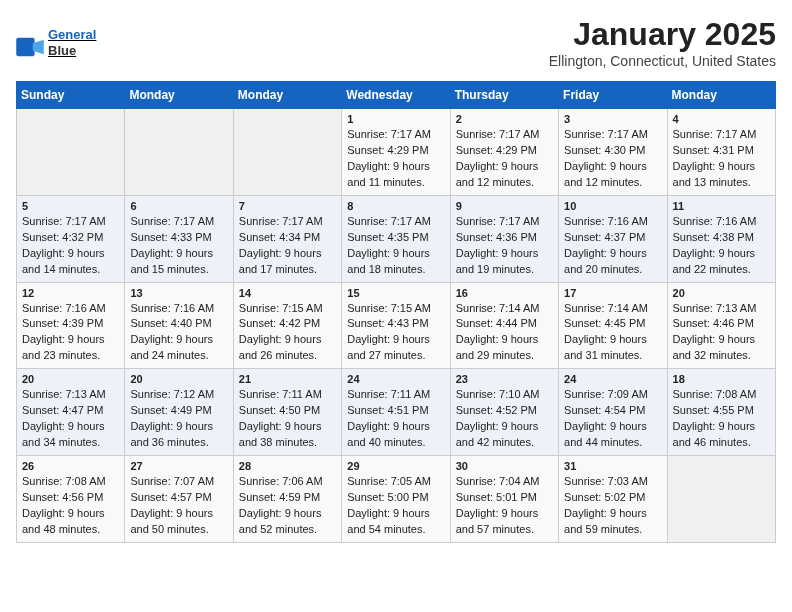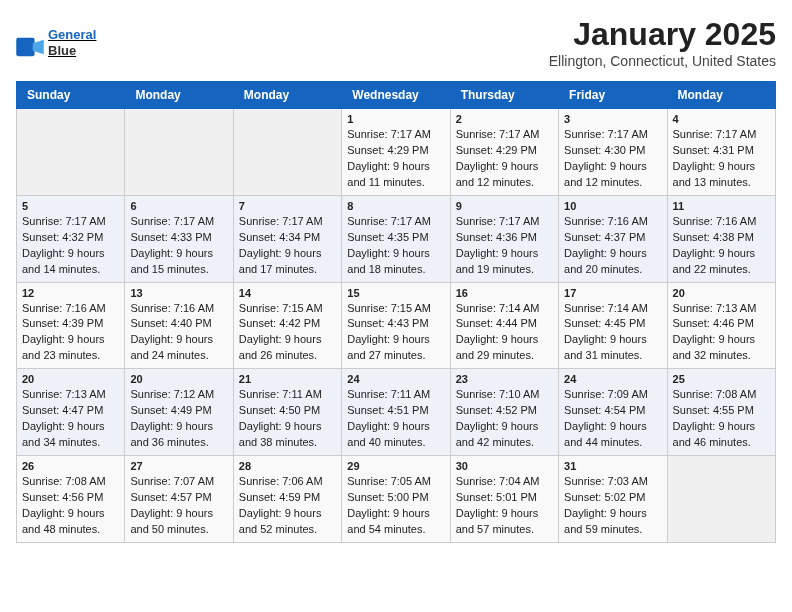--- a/index.html
+++ b/index.html
@@ -51,21 +51,21 @@
     table {
       width: 100%;
       border-collapse: collapse;
       border: 1px solid #ccc;
     }
     thead tr th {
       background-color: #1565c0;
       color: #fff;
       font-size: 12px;
       font-weight: bold;
-      padding: 6px 10px;
+      padding: 6px 4px;
       text-align: left;
       border: 1px solid #1565c0;
     }
     tbody tr td {
       width: calc(100% / 7);
       vertical-align: top;
       border: 1px solid #ccc;
       padding: 4px 5px;
       font-size: 10px;
       color: #222;
@@ -224,21 +224,21 @@
         </td>
         <td>
           <div class="day-num">23</div>
           <div class="day-info">Sunrise: 7:10 AM<br>Sunset: 4:52 PM<br>Daylight: 9 hours and 42 minutes.</div>
         </td>
         <td>
           <div class="day-num">24</div>
           <div class="day-info">Sunrise: 7:09 AM<br>Sunset: 4:54 PM<br>Daylight: 9 hours and 44 minutes.</div>
         </td>
         <td>
-          <div class="day-num">25</div>
+          <div class="day-num">18</div>
           <div class="day-info">Sunrise: 7:08 AM<br>Sunset: 4:55 PM<br>Daylight: 9 hours and 46 minutes.</div>
         </td>
       </tr>
       <tr>
         <td>
           <div class="day-num">26</div>
           <div class="day-info">Sunrise: 7:08 AM<br>Sunset: 4:56 PM<br>Daylight: 9 hours and 48 minutes.</div>
         </td>
         <td>
           <div class="day-num">27</div>

